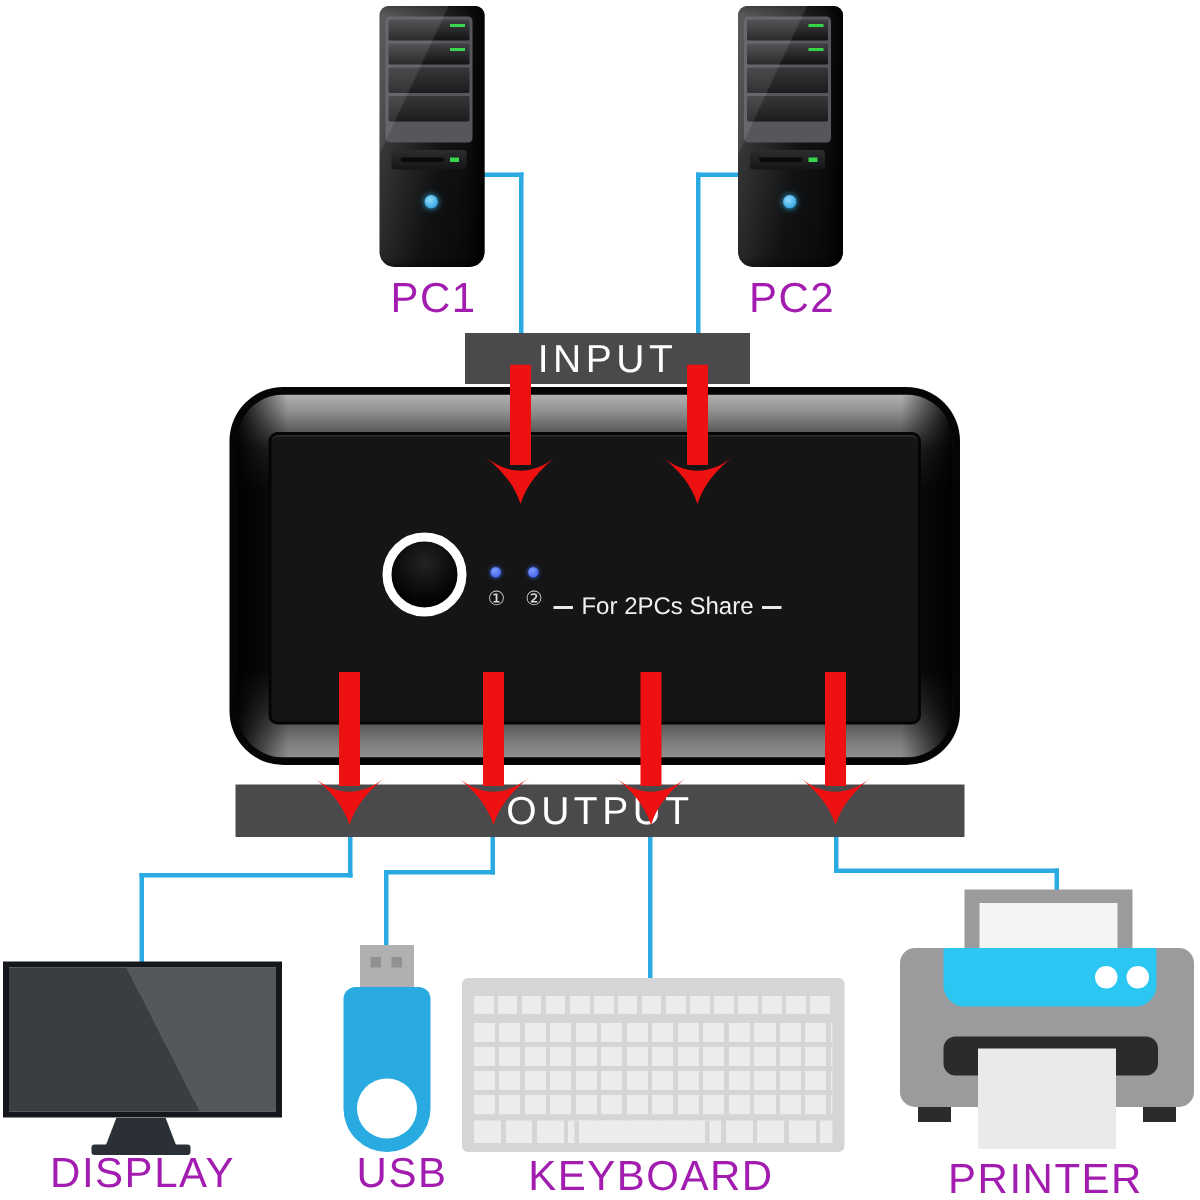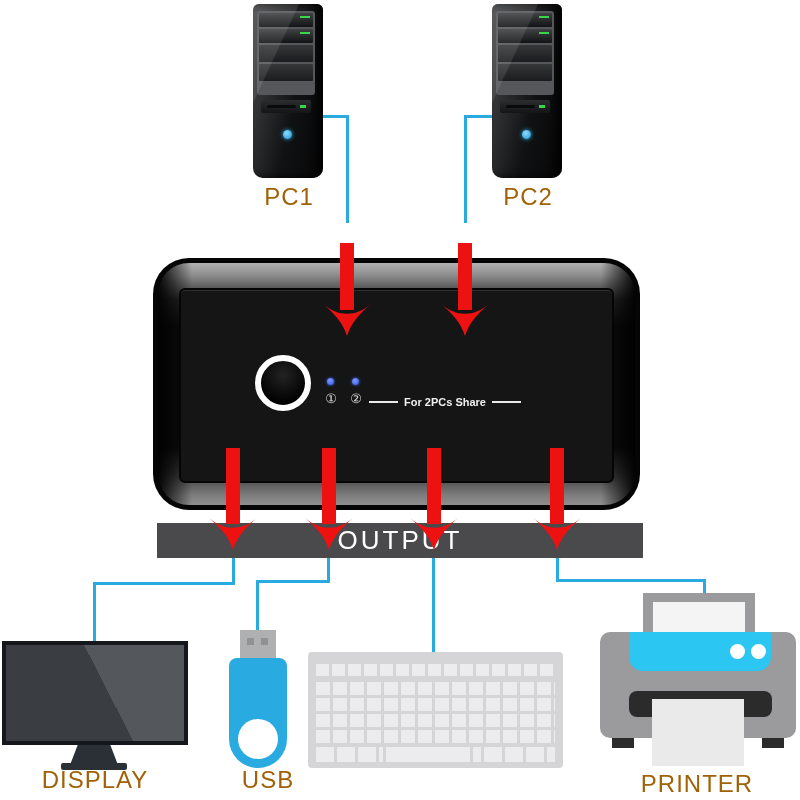--- a/index.html
+++ b/index.html
@@ -3,22 +3,22 @@
 <meta charset="utf-8">
 <style>
   html,body{margin:0;padding:0;}
   body{font-family:"Liberation Sans", sans-serif; background:#ffffff;}
   .canvas{position:relative;width:800px;height:800px;background:#ffffff;overflow:hidden;}
 
   
   .cable{position:absolute;background:#29ABE2;}
 
   
-  .cyan-label{position:absolute;transform:translateX(-50%);color:#a16207;
-    font-size:24px;font-weight:500;letter-spacing:1px;white-space:nowrap;}
+  .cyan-label{position:absolute;transform:translateX(-50%);color:#a21caf;
+    font-size:28px;font-weight:500;letter-spacing:1px;white-space:nowrap;}
 
   
   .banner{position:absolute;background:#4A4A4D;z-index:4;}
   .banner-text{position:absolute;inset:0;display:flex;align-items:center;justify-content:center;
     color:#ffffff;font-size:26px;letter-spacing:3px;z-index:7;}
 
   
   .tower{position:absolute;width:70px;height:174px;z-index:2;
     border-radius:6px 6px 10px 10px;
     background:linear-gradient(102deg,#4a4c4e 0%,#2a2b2c 32%,#111213 58%,#060607 100%);
@@ -53,21 +53,21 @@
     border:6px solid #ffffff;box-sizing:border-box;
     background:radial-gradient(circle at 50% 32%,#232323,#000 75%);}
   .led-dot{position:absolute;width:7px;height:7px;border-radius:50%;
     background:radial-gradient(circle at 40% 35%,#7e9bff,#2f55e8);box-shadow:0 0 3px #3d6bff;}
   .port-num{position:absolute;transform:translateX(-50%);color:#d8d8d8;font-size:13px;}
   .device-title{position:absolute;left:216px;top:112px;color:#f5f5f5;font-size:17px;
     letter-spacing:.4px;white-space:nowrap;}
   .device-subtitle-row{position:absolute;left:216px;top:138px;width:152px;display:flex;
     align-items:center;gap:6px;}
   .device-subtitle-row .rule{flex:1;height:2px;background:#e9e9e9;}
-  .device-subtitle{color:#f0f0f0;font-size:11px;font-weight:bold;white-space:nowrap;}
+  .device-subtitle{color:#f0f0f0;font-size:16px;font-weight:normal;white-space:nowrap;}
 
   
   .arrow{position:absolute;z-index:6;}
 
   
   .monitor-screen{position:absolute;left:2px;top:641px;width:178px;height:96px;z-index:2;
     border:4px solid #14181C;
     background:linear-gradient(243deg,#54575B 0%,#54575B 44%,#3A3D41 44%,#3A3D41 100%);}
   .monitor-neck{position:absolute;left:70px;top:745px;width:48px;height:20px;background:#2B3036;z-index:2;
     clip-path:polygon(16% 0,84% 0,100% 100%,0 100%);}
@@ -167,20 +167,23 @@
   <div class="cable" style="left:327px;top:558px;width:3px;height:25px;"></div>
   <div class="cable" style="left:256px;top:580px;width:74px;height:3px;"></div>
   <div class="cable" style="left:256px;top:580px;width:3px;height:50px;"></div>
 
   <div class="cable" style="left:432px;top:558px;width:3px;height:96px;"></div>
 
   <div class="cable" style="left:556px;top:558px;width:3px;height:24px;"></div>
   <div class="cable" style="left:556px;top:579px;width:150px;height:3px;"></div>
   <div class="cable" style="left:703px;top:579px;width:3px;height:16px;"></div>
 
+  <div class="banner" style="left:310px;top:222px;width:190px;height:34px;">
+    <div class="banner-text">INPUT</div>
+  </div>
 
   <div class="switch-box">
     <div class="switch-bevel"></div>
     <div class="switch-face"></div>
     <div class="selector-button"></div>
     <div class="led-dot" style="left:174px;top:120px;"></div>
     <div class="led-dot" style="left:199px;top:120px;"></div>
     <div class="port-num" style="left:178px;top:133px;">①</div>
     <div class="port-num" style="left:203px;top:133px;">②</div>
     <div class="device-subtitle-row">
@@ -232,20 +235,21 @@
   <div class="usb-body"></div>
   <div class="usb-hole"></div>
   <div class="cyan-label" style="left:268px;top:766px;">USB</div>
 
   <div class="kb-body">
     <div class="kb-fnrow"></div>
     <div class="kb-main"></div>
     <div class="kb-bottom"></div>
     <div class="kb-space"></div>
   </div>
+  <div class="cyan-label" style="left:434px;top:768px;">KEYBOARD</div>
 
   <div class="printer-tray"></div>
   <div class="printer-paper-in"></div>
   <div class="printer-body">
     <div class="printer-band">
       <span class="printer-dot" style="left:101px;"></span>
       <span class="printer-dot" style="left:122px;"></span>
     </div>
     <div class="printer-slot"></div>
     <span class="printer-foot" style="left:12px;"></span>

